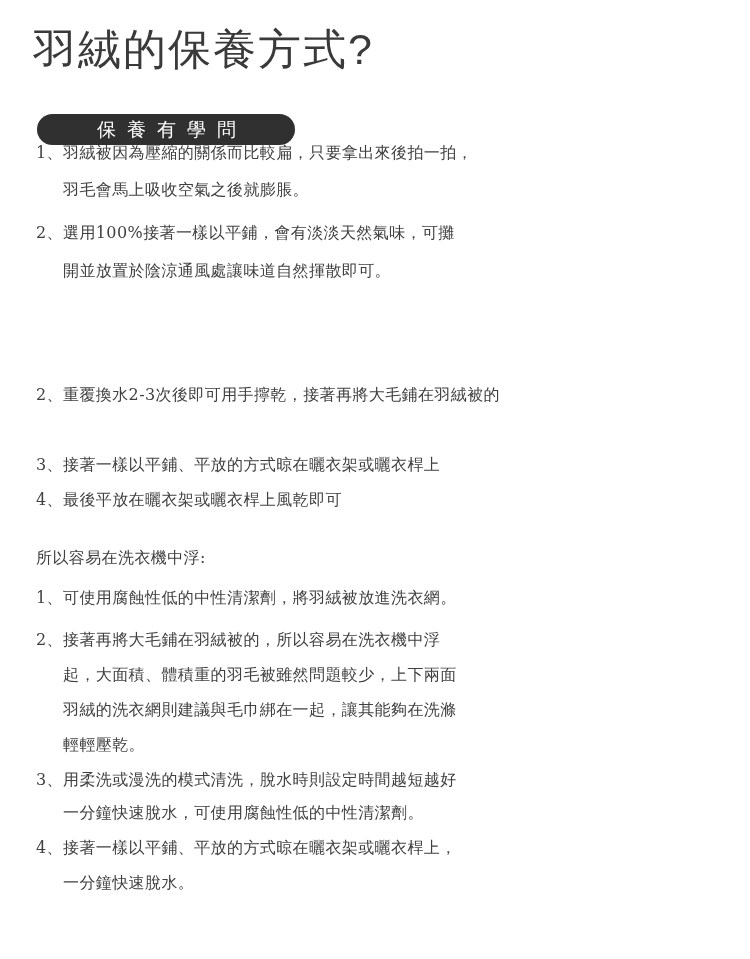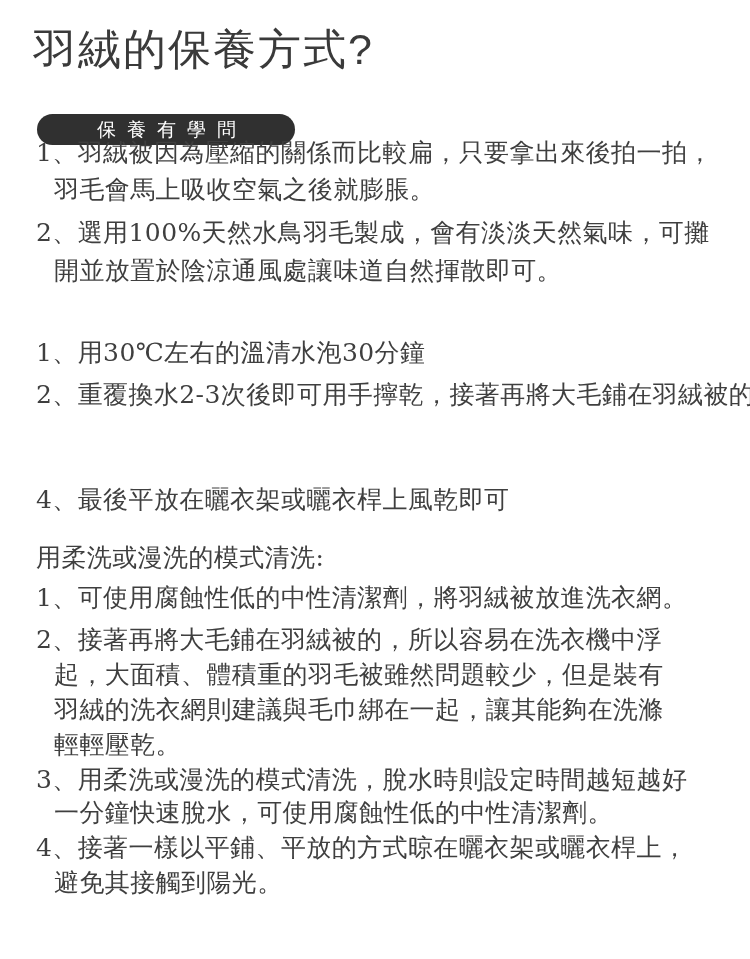--- a/index.html
+++ b/index.html
@@ -41,53 +41,53 @@
   .badge-label{
     font-family:"Liberation Sans", sans-serif;
     font-size:19px;
     letter-spacing:11px;
     color:#ffffff;
     white-space:nowrap;
   }
   .line{
     position:absolute;
     left:36px;
-    font-size:25px;
+    font-size:16px;
     line-height:31px;
     letter-spacing:0.4px;
     white-space:nowrap;
     color:#3f3f3f;
   }
-  .cont{left:54px;text-align:center;}
+  .cont{left:63px;text-align:center;}
   .marker{display:inline;}
 </style>
 </head>
 <body>
 
 <div class="page">
 
   <div class="title">羽絨的保養方式?</div>
 
   <div class="badge">
     <span class="badge-label">保養有學問</span>
   </div>
 
   <div class="line" style="top:137px"><span class="marker">1、</span><span>羽絨被因為壓縮的關係而比較扁，只要拿出來後拍一拍，</span></div>
   <div class="line cont" style="top:174px"><span>羽毛會馬上吸收空氣之後就膨脹。</span></div>
-  <div class="line" style="top:217px"><span class="marker">2、</span><span>選用100%天然水鳥羽毛製成，會有淡淡天然氣味，可攤</span></div>
+  <div class="line" style="top:217px"><span class="marker">2、</span><span>選用100%接著一樣以平鋪，會有淡淡天然氣味，可攤</span></div>
   <div class="line cont" style="top:255px"><span>開並放置於陰涼通風處讓味道自然揮散即可。</span></div>
 
-  <div class="line" style="top:337px"><span class="marker">1、</span><span>用30℃左右的溫清水泡30分鐘</span></div>
   <div class="line" style="top:379px"><span class="marker">2、</span><span>重覆換水2-3次後即可用手擰乾，接著再將大毛鋪在羽絨被的</span></div>
+  <div class="line" style="top:449px"><span class="marker">3、</span><span>接著一樣以平鋪、平放的方式晾在曬衣架或曬衣桿上</span></div>
   <div class="line" style="top:484px"><span class="marker">4、</span><span>最後平放在曬衣架或曬衣桿上風乾即可</span></div>
 
-  <div class="line" style="top:542px">用柔洗或漫洗的模式清洗:</div>
+  <div class="line" style="top:542px">所以容易在洗衣機中浮:</div>
   <div class="line" style="top:582px"><span class="marker">1、</span><span>可使用腐蝕性低的中性清潔劑，將羽絨被放進洗衣網。</span></div>
   <div class="line" style="top:624px"><span class="marker">2、</span><span>接著再將大毛鋪在羽絨被的，所以容易在洗衣機中浮</span></div>
-  <div class="line cont" style="top:659px"><span>起，大面積、體積重的羽毛被雖然問題較少，但是裝有</span></div>
+  <div class="line cont" style="top:659px"><span>起，大面積、體積重的羽毛被雖然問題較少，上下兩面</span></div>
   <div class="line cont" style="top:694px"><span>羽絨的洗衣網則建議與毛巾綁在一起，讓其能夠在洗滌</span></div>
   <div class="line cont" style="top:729px"><span>輕輕壓乾。</span></div>
   <div class="line" style="top:764px"><span class="marker">3、</span><span>用柔洗或漫洗的模式清洗，脫水時則設定時間越短越好</span></div>
   <div class="line cont" style="top:797px"><span>一分鐘快速脫水，可使用腐蝕性低的中性清潔劑。</span></div>
   <div class="line" style="top:832px"><span class="marker">4、</span><span>接著一樣以平鋪、平放的方式晾在曬衣架或曬衣桿上，</span></div>
-  <div class="line cont" style="top:867px"><span>避免其接觸到陽光。</span></div>
+  <div class="line cont" style="top:867px"><span>一分鐘快速脫水。</span></div>
 
 </div>
 
 </body></html>

